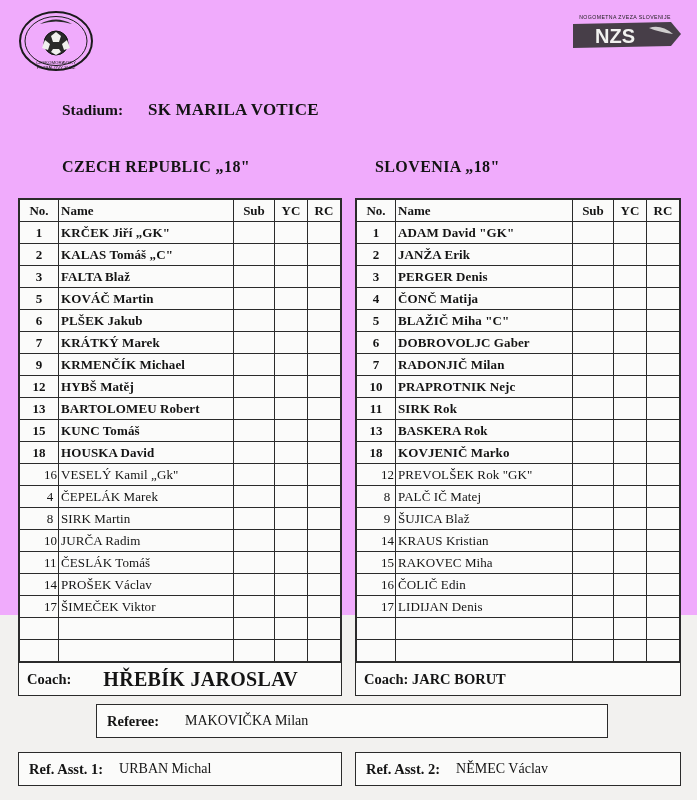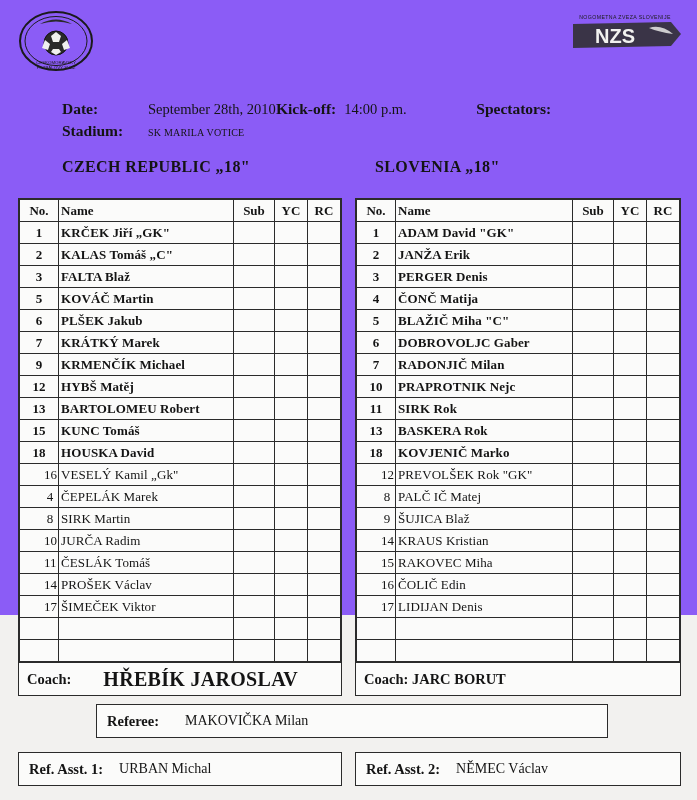--- a/index.html
+++ b/index.html
@@ -12,21 +12,21 @@
     background: #f2f1ef;
     font-family: "Liberation Serif", serif;
     color: #141414;
     position: relative;
     overflow: hidden;
   }
   .page {
     position: relative;
     width: 697px;
     height: 615px;
-    background: #8b5cf6;
+    background: #f0abfc;
   }
   
   .logo-left {
     position: absolute;
     left: 18px;
     top: 10px;
     width: 76px;
     height: 62px;
   }
   .logo-left svg { display: block; }
@@ -59,22 +59,22 @@
   }
   .val {
     font-size: 14.5px;
   }
   .w-date-lbl { width: 86px; }
   .w-date-val { width: 128px; }
   .w-kick-lbl { margin-right: 8px; }
   .w-kick-val { width: 132px; }
   .w-stad-lbl { width: 86px; }
   .stadium-val {
-    font-weight: normal;
-    font-size: 10px;
+    font-weight: bold;
+    font-size: 17px;
     letter-spacing: 0.2px;
   }
 
   
   .team-title {
     position: absolute;
     top: 158px;
     font-weight: bold;
     font-size: 16px;
     letter-spacing: 0.4px;
@@ -201,28 +201,20 @@
     <svg viewBox="0 0 120 46" width="120" height="46">
       <text x="62" y="9" font-size="5.2" text-anchor="middle" fill="#1b1b1b" font-family="Liberation Sans, sans-serif" letter-spacing="0.4">NOGOMETNA ZVEZA SLOVENIJE</text>
       <path d="M10 14 L108 12 L118 24 L108 36 L10 38 Z" fill="#2f2f2f" opacity="0.88"></path>
       <text x="52" y="33" font-size="20" text-anchor="middle" fill="#f2f2f0" font-weight="bold" font-family="Liberation Sans, sans-serif">NZS</text>
       <path d="M86 18 q12 -4 24 6 q-14 -2 -24 -6 z" fill="#f2f2f0" opacity="0.8"></path>
     </svg>
   </div>
 
   <div class="info">
     <div class="info-row">
-      <span class="lbl w-date-lbl">Date:</span>
-      <span class="val w-date-val">September 28th, 2010</span>
-      <span class="lbl w-kick-lbl">Kick-off:</span>
-      <span class="val w-kick-val">14:00 p.m.</span>
-      <span class="lbl">Spectators:</span>
-      <span class="val"></span>
-    </div>
-    <div class="info-row">
       <span class="lbl w-stad-lbl">Stadium:</span>
       <span class="stadium-val">SK MARILA VOTICE</span>
     </div>
   </div>
 
   <div class="team-title left">CZECH REPUBLIC  „18"</div>
   <div class="team-title right">SLOVENIA „18"</div>
 
   <div class="roster left">
     <table class="sheet">

